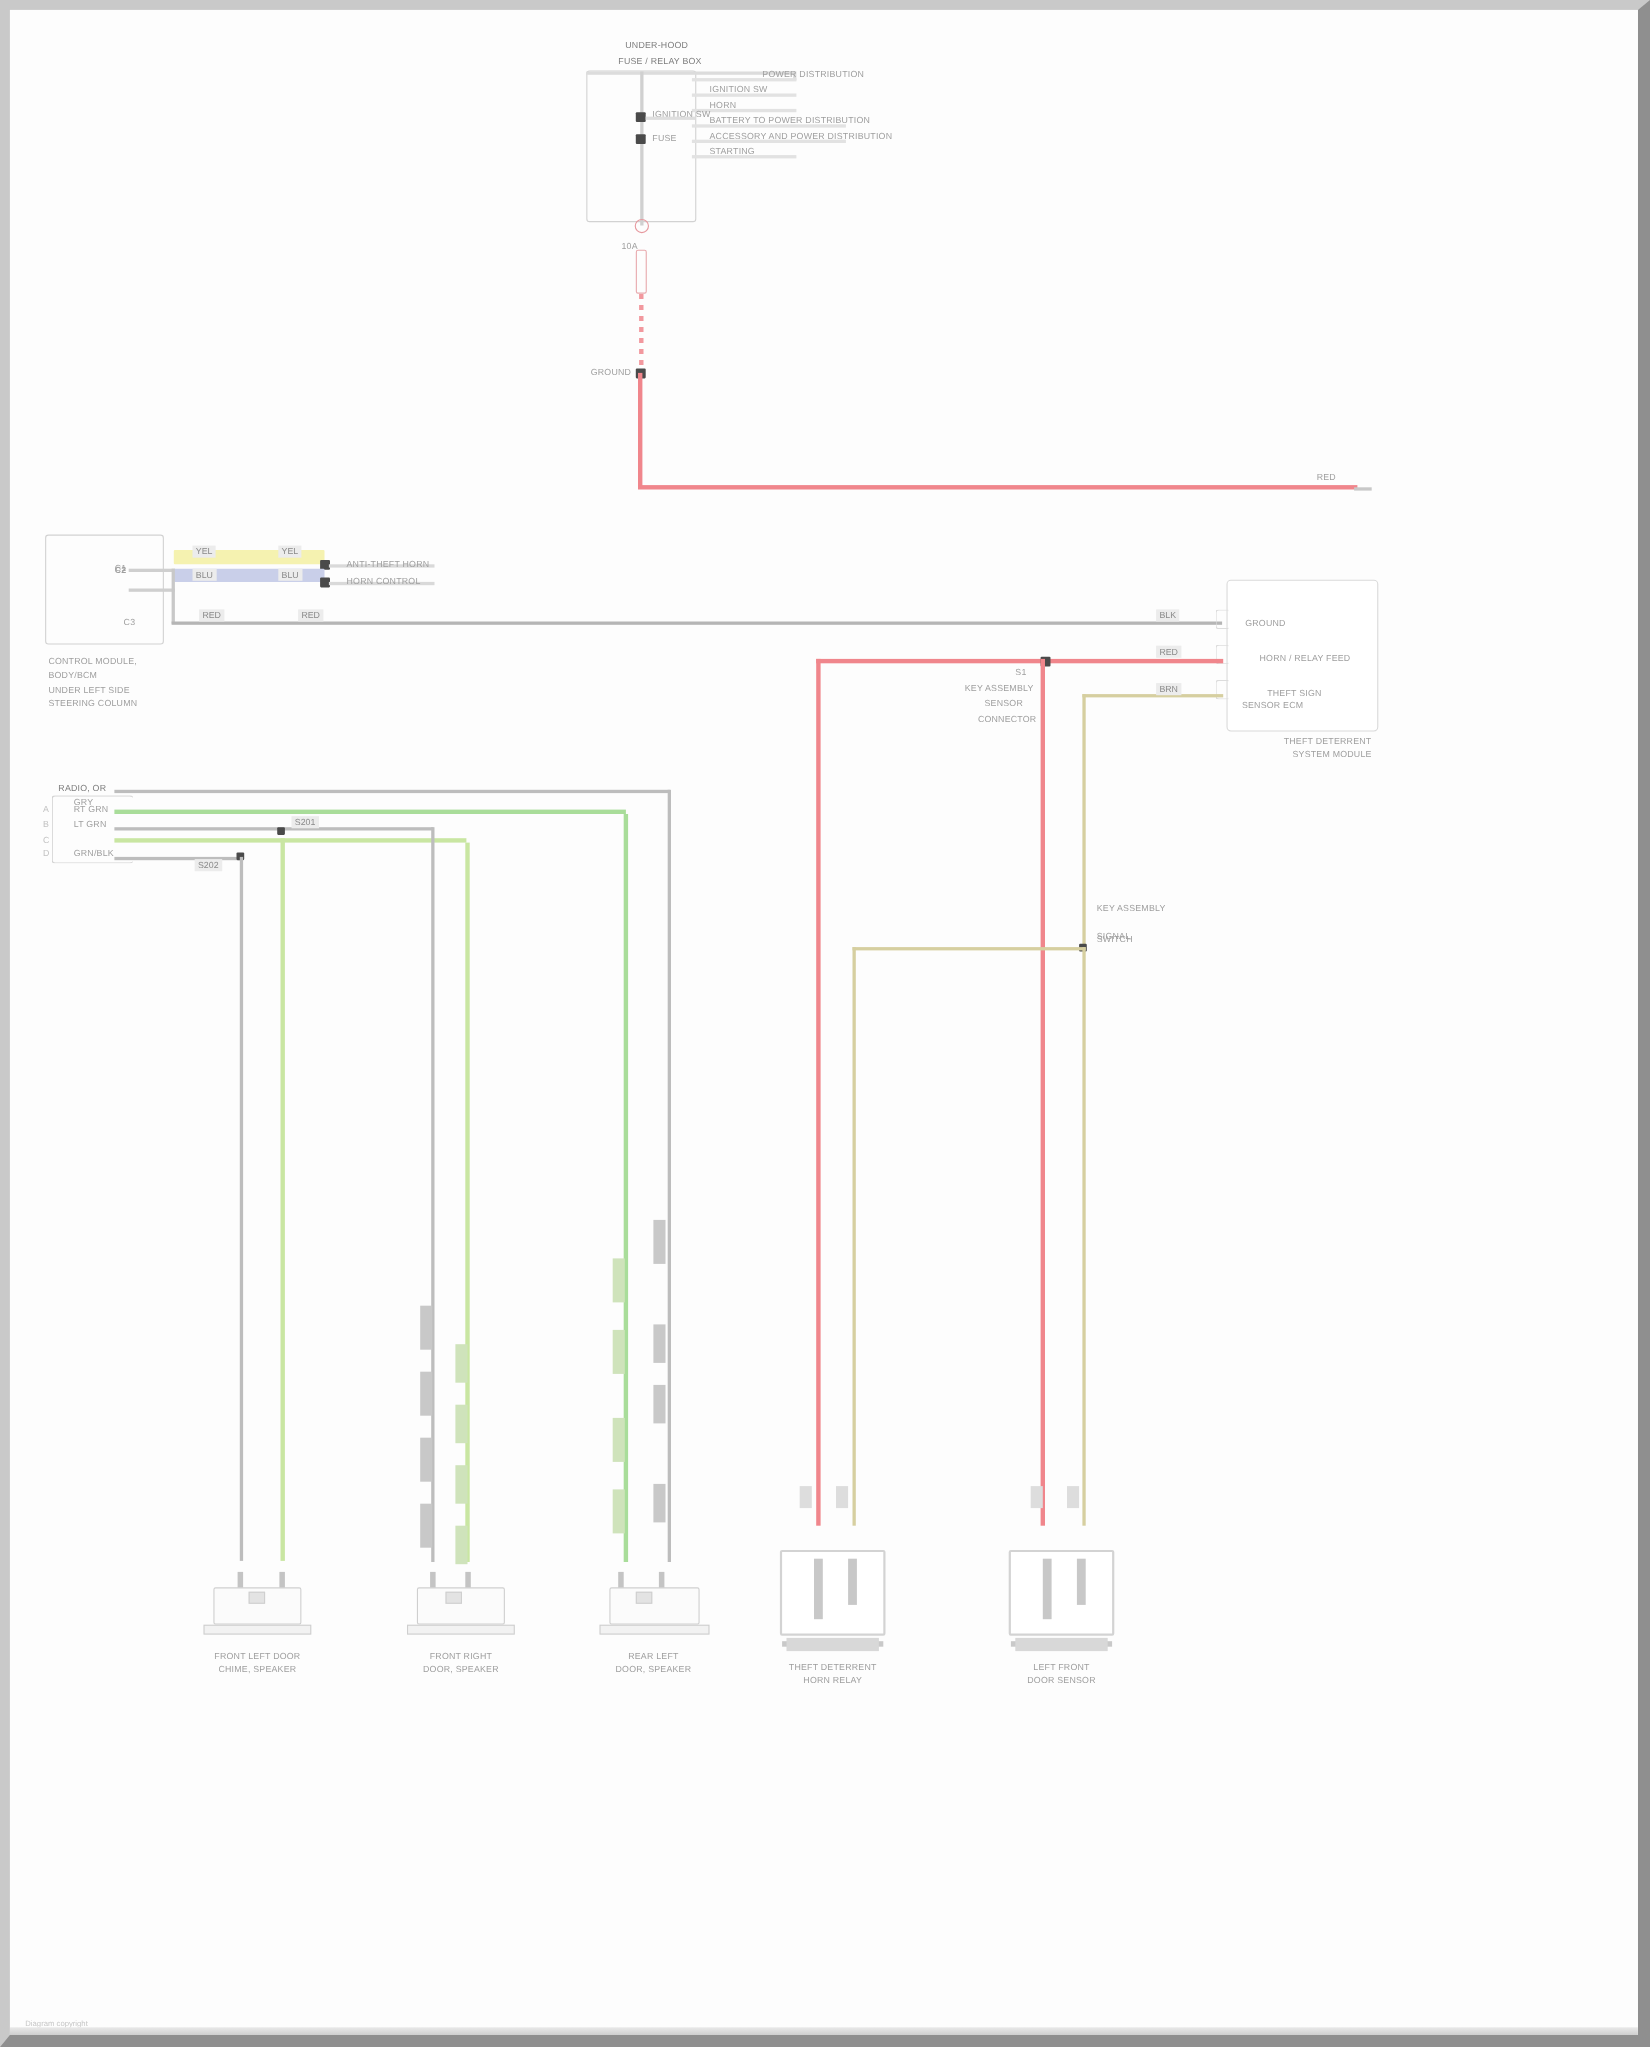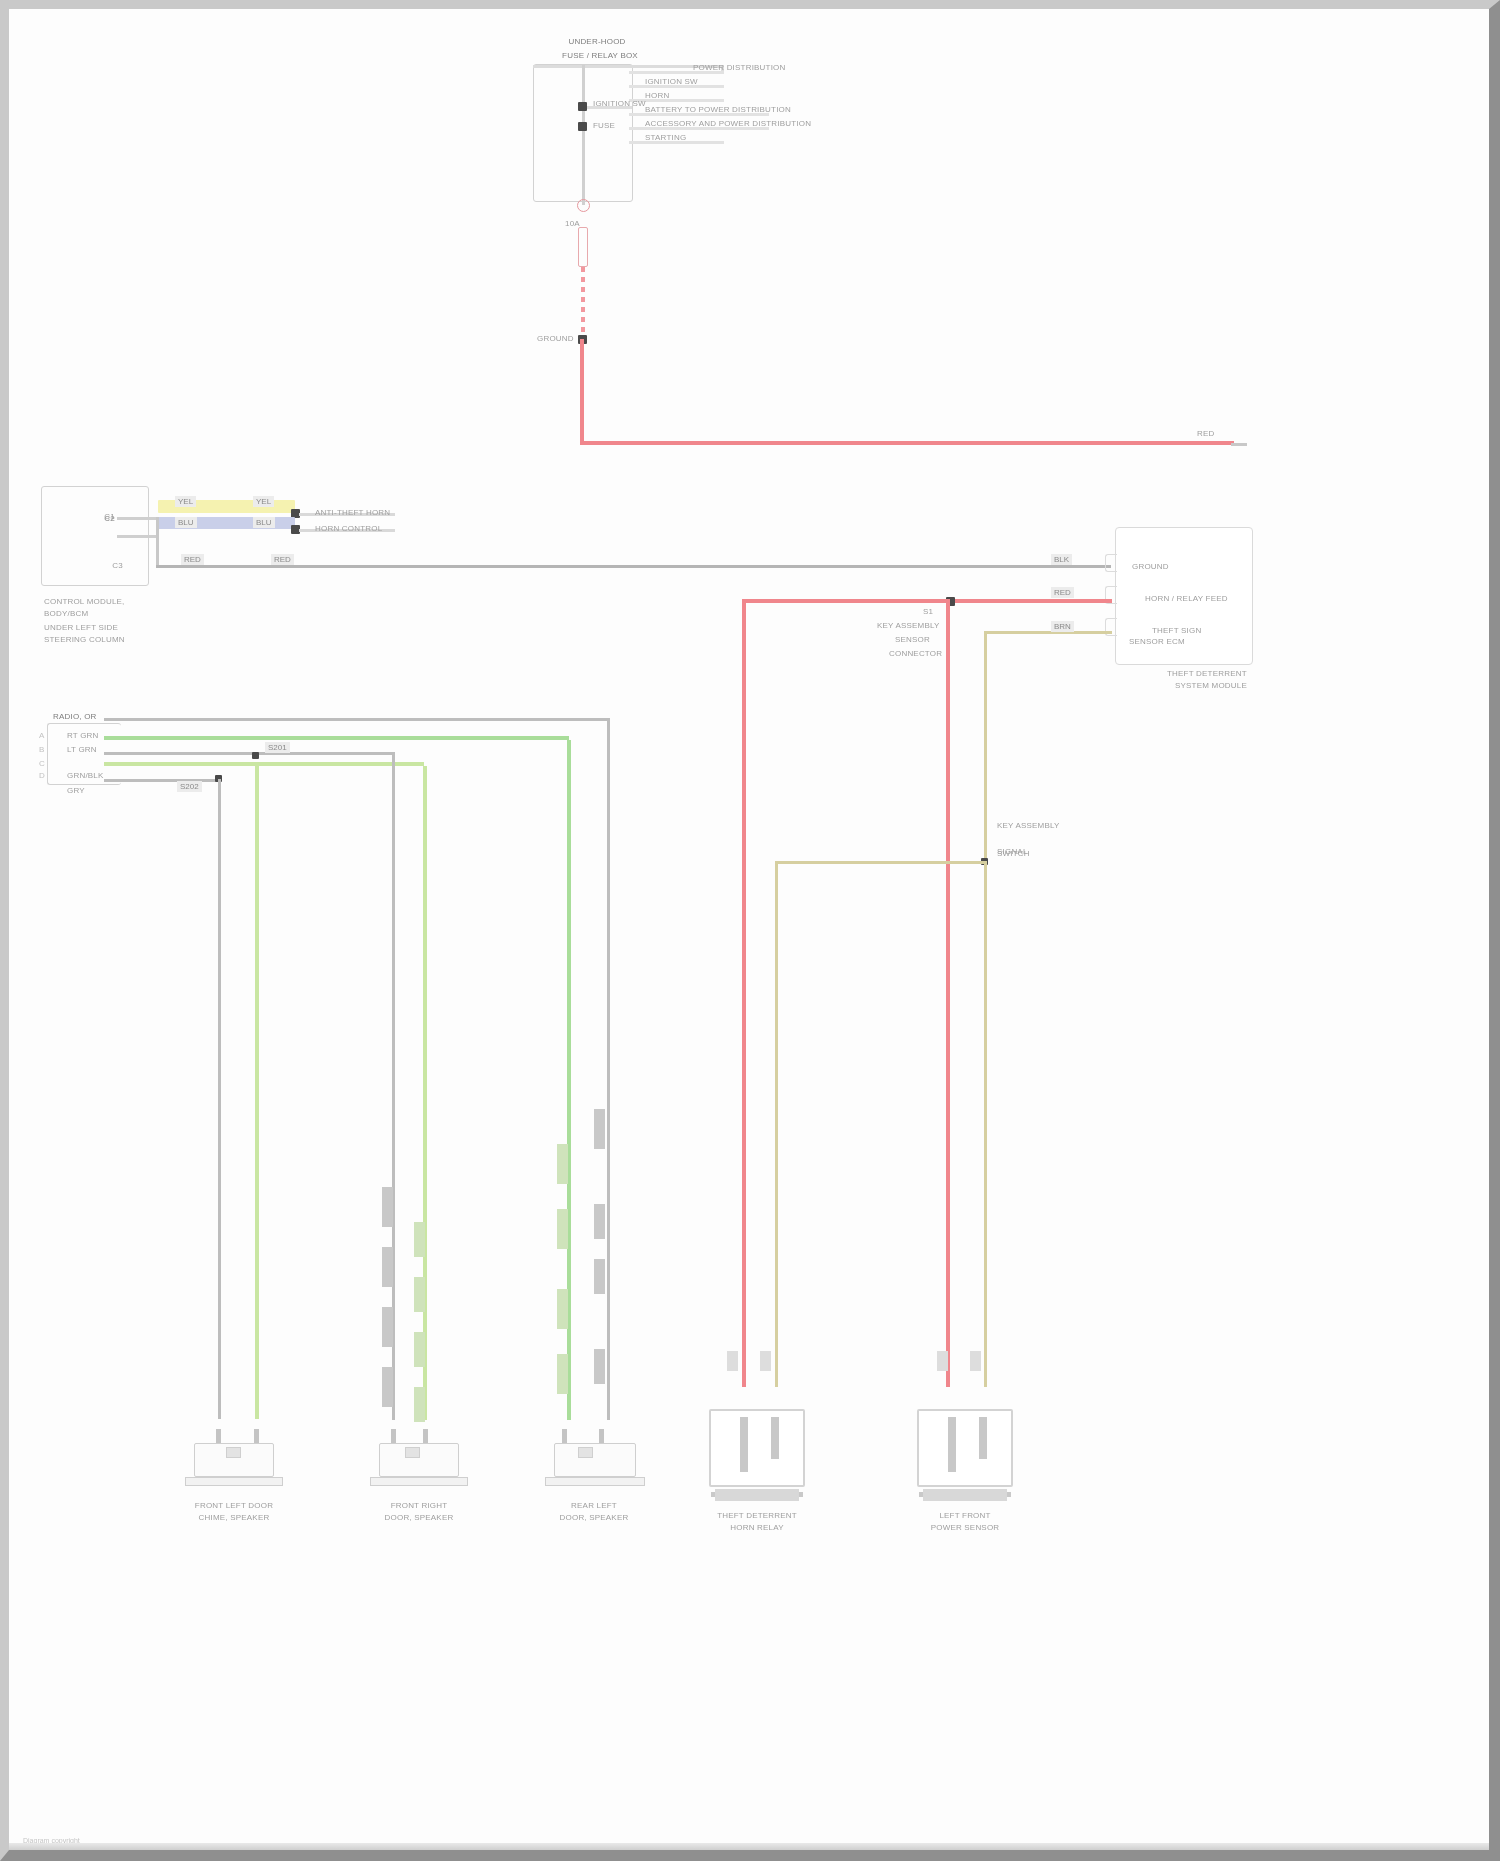--- a/index.html
+++ b/index.html
@@ -288,21 +288,21 @@
   <div class="wire h w-tan" style="left:766px; top:852px; width:212px; height:3px;"></div>
   <div class="wire v w-tan" style="left:766px; top:852px; height:526px; width:3px;"></div>
   <div class="wire v w-tan" style="left:975px; top:852px; height:526px; width:3px;"></div>
 
   <div class="lbl dk" style="left:44px; top:703px;">RADIO, OR</div>
 
   <div class="box" style="left:38px; top:714px; width:74px; height:62px; border-right:none;"></div>
 
   <div class="lbl" style="left:58px; top:722px;">RT  GRN</div>
   <div class="lbl" style="left:58px; top:736px;">LT  GRN</div>
-  <div class="lbl" style="left:58px; top:777px;">GRY</div>
+  <div class="lbl" style="left:58px; top:716px;">GRY</div>
   <div class="lbl" style="left:58px; top:762px;">GRN/BLK</div>
 
   <div class="lbl vlt" style="left:30px; top:722px;">A</div>
   <div class="lbl vlt" style="left:30px; top:736px;">B</div>
   <div class="lbl vlt" style="left:30px; top:750px;">C</div>
   <div class="lbl vlt" style="left:30px; top:762px;">D</div>
 
   <div class="wire h w-gry" style="left:95px; top:709px; width:505px;"></div>
   <div class="wire h w-grn" style="left:95px; top:727px; width:465px; height:4px;"></div>
   <div class="wire h w-gry" style="left:95px; top:743px; width:290px;"></div>
@@ -387,19 +387,19 @@
   <div class="lbl ctr" style="left:698px; top:1514px; width:100px;">HORN  RELAY</div>
 
   <div class="rconn" style="left:908px; top:1400px; width:96px; height:92px;">
     <div class="body"></div>
     <div class="foot2"></div>
     <div class="foot"></div>
   </div>
   <div class="term" style="left:939px; top:1408px; height:55px; width:8px;"></div>
   <div class="term" style="left:970px; top:1408px; height:42px; width:8px;"></div>
   <div class="lbl ctr" style="left:906px; top:1502px; width:100px;">LEFT  FRONT</div>
-  <div class="lbl ctr" style="left:906px; top:1514px; width:100px;">POWER  SENSOR</div>
+  <div class="lbl ctr" style="left:906px; top:1514px; width:100px;">DOOR  SENSOR</div>
 
   <div class="footer">Diagram copyright</div>
   <div class="hr-bottom"></div>
 
 </div>
 </div>
 
 </body></html>

